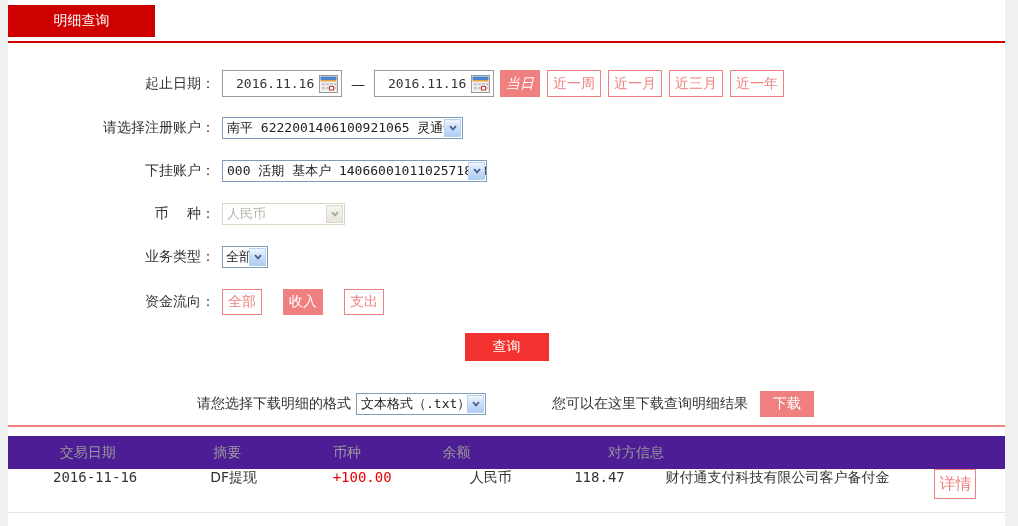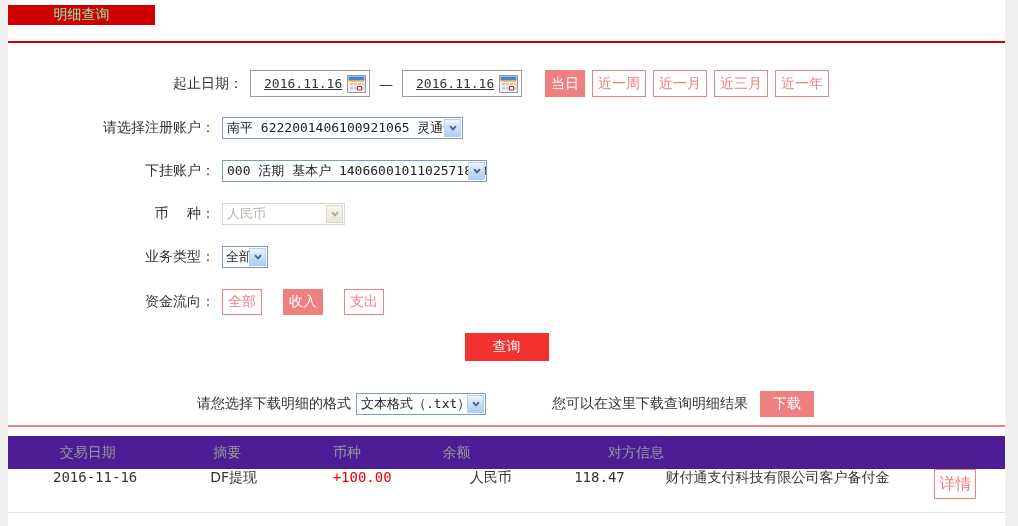--- a/index.html
+++ b/index.html
@@ -10,51 +10,51 @@
     font-family:"DejaVu Sans","Liberation Sans",sans-serif;
     font-size:14px; color:#333;
   }
   .card {
     position:absolute; left:8px; top:0; width:997px; height:526px;
     background:#ffffff;
   }
   
   .tabbar { position:relative; height:43px; border-bottom:2px solid #cf0000; }
   .tab {
-    position:absolute; left:0; top:5px; width:147px; height:20px;
-    background:#cf0000; color:#86efac; font-size:14px;
+    position:absolute; left:0; top:5px; width:147px; height:32px;
+    background:#cf0000; color:#ffffff; font-size:14px;
     display:flex; align-items:center; justify-content:center; cursor:pointer;
   }
   
   .form { padding-top:27px; }
   .frow { display:flex; align-items:center; }
   .flabel { width:214px; text-align:right; padding-right:7px; flex:none; font-size:14px; color:#333; }
-  .mb-date { margin-bottom:20px;padding-left:28px; }
+  .mb-date { margin-bottom:20px; }
   .mb-sel  { margin-bottom:21px; }
   .mb-flow { margin-bottom:18px; }
   
   .date-box {
     width:120px; height:27px; border:1px solid #9a9a9a; background:#fff;
     display:flex; align-items:center; position:relative; flex:none;
   }
   .date-box input {
     border:none; outline:none; width:92px; padding:0 0 0 13px;
     font-family:"DejaVu Sans Mono","DejaVu Sans",monospace;
-    font-size:13px; color:#333; background:transparent;text-decoration:underline;
+    font-size:13px; color:#333; background:transparent;
   }
   .cal { position:absolute; right:3px; top:4px; cursor:pointer; }
   .dash { margin:0 9px; color:#333; }
   
   .qbtn {
     height:27px; padding:0 5px; margin-left:7px; background:#fff;
     border:1px solid #f08080; color:#f08080; font-size:14px;
     display:flex; align-items:center; justify-content:center; cursor:pointer;
   }
   .qbtn.active { background:#f08080; color:#fff; }
-  .qbtn.first { margin-left:23px; }
+  .qbtn.first { margin-left:6px;font-style:italic; }
   
   .xp-select {
     height:22px; border:1px solid #7f9db9; background:#fff; position:relative;
     display:flex; align-items:center; padding:0 20px 0 4px; cursor:pointer;
     font-family:"DejaVu Sans Mono","DejaVu Sans",monospace; font-size:13px; color:#222;
     white-space:nowrap; overflow:hidden; flex:none;
   }
   .xp-arrow {
     position:absolute; right:1px; top:1px; bottom:1px; width:17px;
     background:linear-gradient(#f0f6fd,#cde0f8 45%,#aecdf5);

